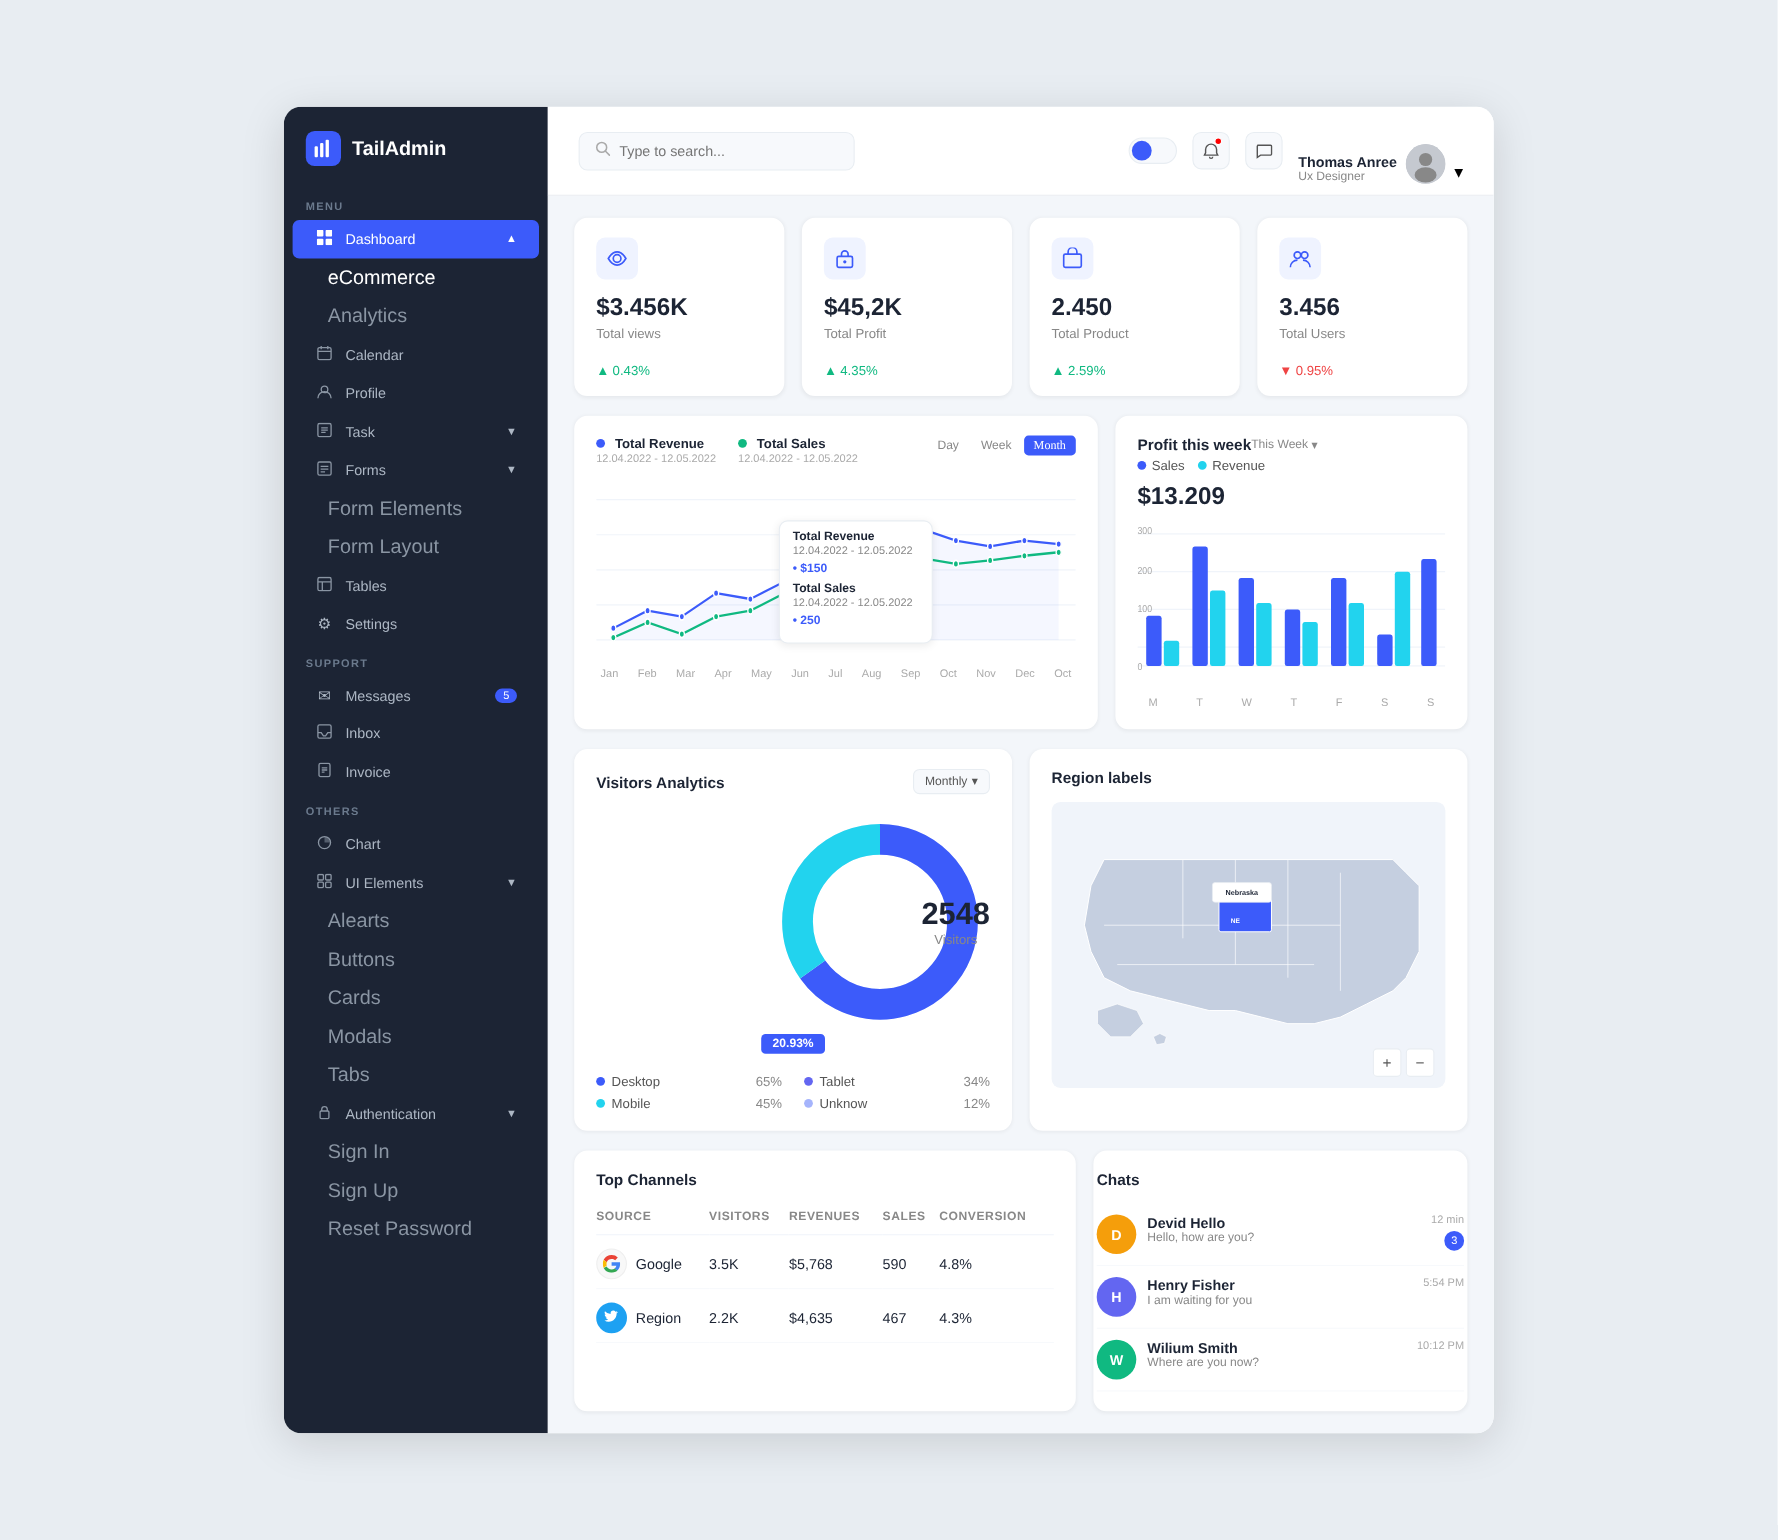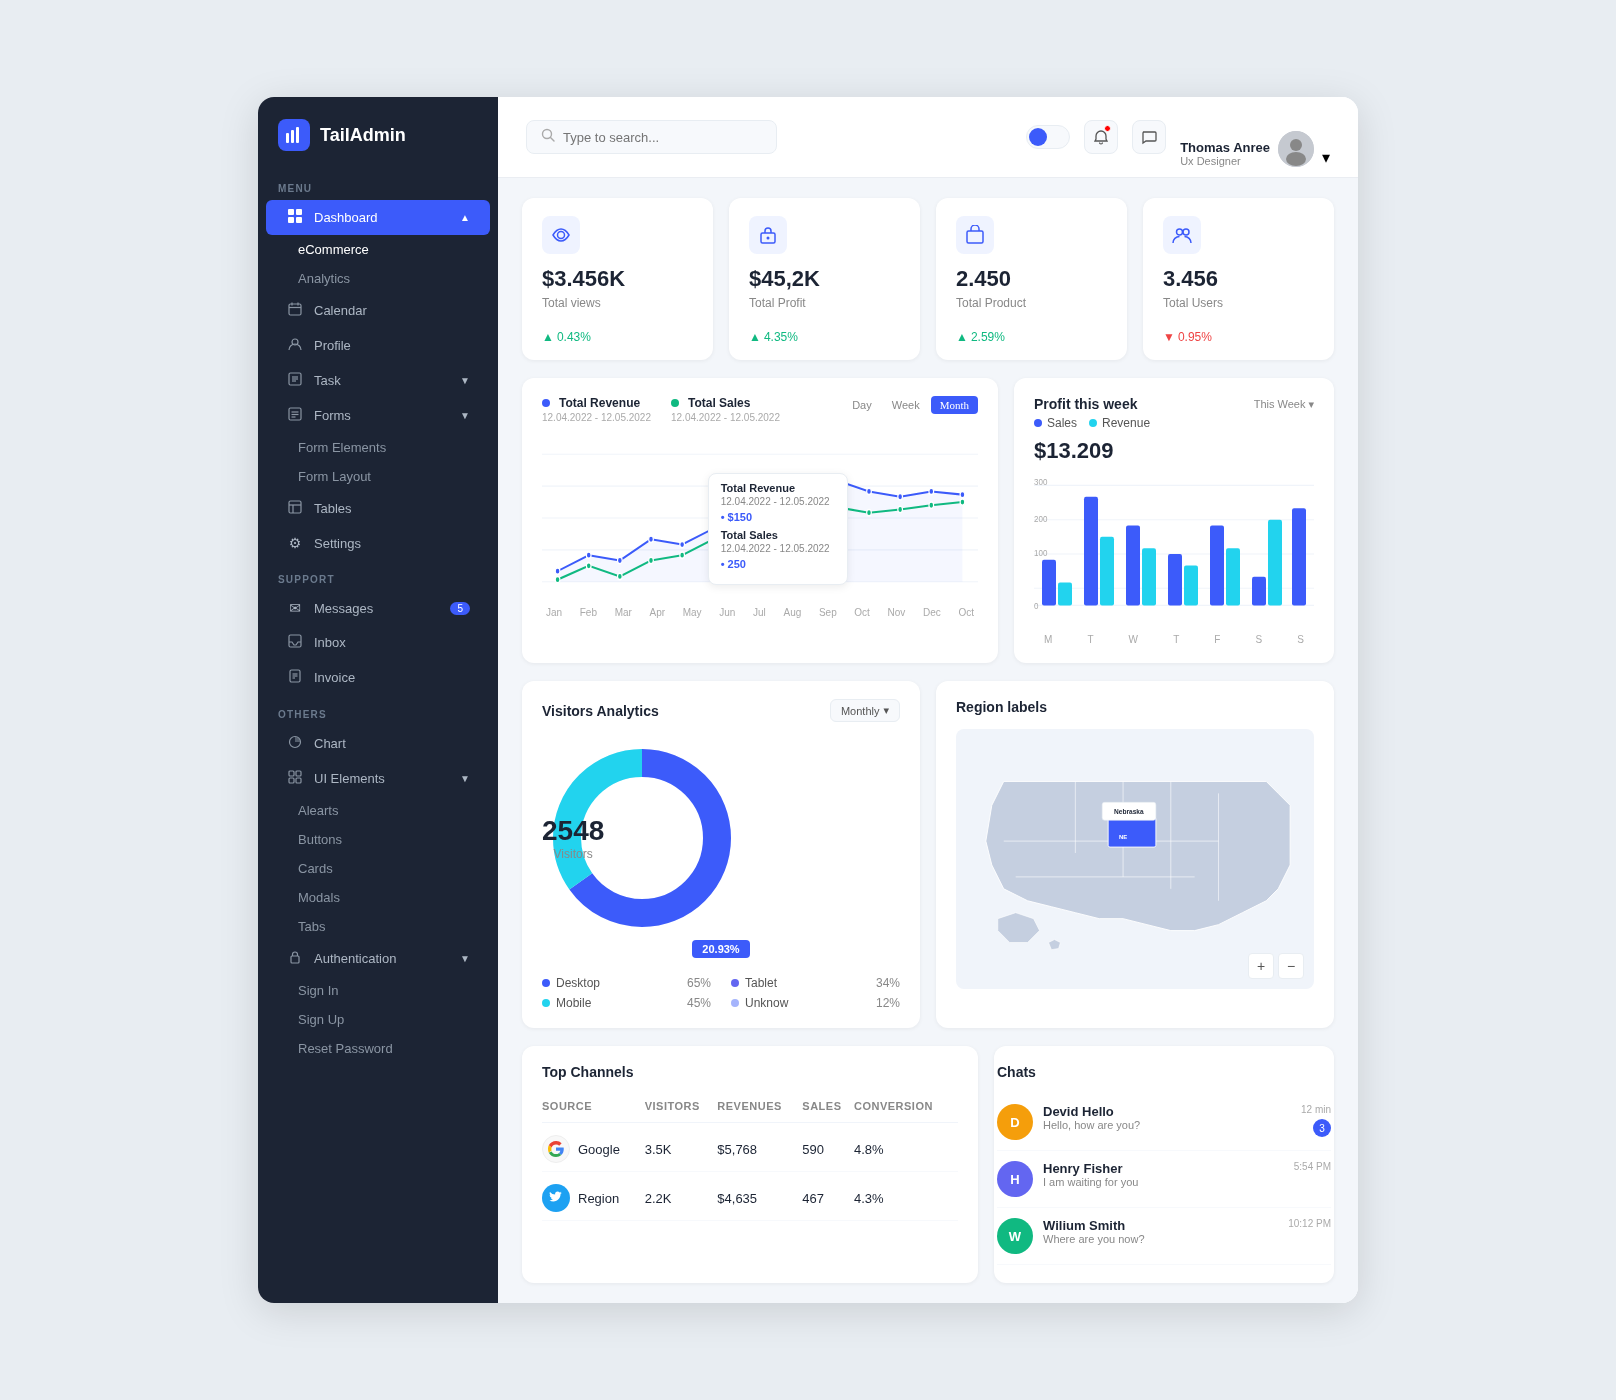--- a/index.html
+++ b/index.html
@@ -10,21 +10,21 @@
     .sidebar-logo { display: flex; align-items: center; gap: 10px; padding: 22px 20px 18px; color: #fff; font-size: 18px; font-weight: 700; }
     .logo-icon { background: #3c5bfa; border-radius: 8px; width: 32px; height: 32px; display: flex; align-items: center; justify-content: center; color: #fff; font-size: 14px; }
     .sidebar-section-label { font-size: 10px; font-weight: 700; letter-spacing: 1.2px; color: #6b7a8d; padding: 14px 20px 6px; text-transform: uppercase; }
     .sidebar-item { display: flex; align-items: center; gap: 10px; padding: 9px 20px; cursor: pointer; font-size: 13px; color: #adb7c4; border-radius: 6px; margin: 0 8px; transition: background 0.15s; }
     .sidebar-item.active { background: #3c5bfa; color: #fff; border-radius: 6px; }
     .sidebar-item.active .sidebar-icon { color: #fff; }
     .sidebar-icon { width: 18px; text-align: center; font-size: 14px; }
     .sidebar-item-label { flex: 1; }
     .sidebar-arrow { font-size: 10px; }
     .sidebar-sub { margin-left: 32px; }
-    .sidebar-sub-item { display: flex; align-items: center; padding: 7px 20px 7px 8px; font-size: 13px; color: #8a95a3; cursor: pointer; border-radius: 4px; }
+    .sidebar-sub-item { display: flex; align-items: center; padding: 7px 20px 7px 8px; font-size: 18px; color: #8a95a3; cursor: pointer; border-radius: 4px; }
     .sidebar-sub-item.active { color: #fff; }
     .badge { background: #3c5bfa; color: #fff; border-radius: 10px; font-size: 10px; padding: 1px 7px; margin-left: auto; }
     
     .main { flex: 1; display: flex; flex-direction: column; background: #f3f6fa; overflow: hidden; }
     
     .header { background: #fff; padding: 10px 28px; display: flex; align-items: center; gap: 14px; border-bottom: 1px solid #eaedf2; }
     .search-bar { display: flex; align-items: center; gap: 8px; background: #f7f9fc; border: 1px solid #e8edf2; border-radius: 8px; padding: 7px 14px; flex: 1; max-width: 320px; }
     .search-input { border: none; background: transparent; font-size: 13px; color: #555; outline: none; width: 100%; }
     .header-spacer { flex: 1; }
     .header-toggle { background: #f7f9fc; border: 1px solid #e8edf2; border-radius: 20px; width: 44px; height: 24px; display: flex; align-items: center; padding: 2px; cursor: pointer; }
@@ -56,32 +56,32 @@
     .chart-tab { font-size: 11px; padding: 3px 9px; border-radius: 4px; cursor: pointer; color: #888; }
     .chart-tab.active { background: #3c5bfa; color: #fff; font-family: Liberation Serif, serif; }
     .line-chart-area { position: relative; height: 170px; }
     .line-chart-area svg { width: 100%; height: 100%; }
     .chart-tooltip { position: absolute; top: 40px; left: 38%; background: #fff; border: 1px solid #e8edf2; border-radius: 8px; padding: 8px 12px; font-size: 11px; box-shadow: 0 2px 8px rgba(0,0,0,0.08); z-index: 2; min-width: 140px; }
     .tooltip-title { font-weight: 700; color: #1c2434; margin-bottom: 2px; }
     .tooltip-sub { color: #888; font-size: 10px; margin-bottom: 4px; }
     .tooltip-val { color: #3c5bfa; font-weight: 600; margin-bottom: 6px; }
     
     .profit-card { background: #fff; border-radius: 12px; padding: 18px 20px; box-shadow: 0 1px 4px rgba(0,0,0,0.06); }
-    .profit-header { display: flex; align-items: center; justify-content: space-between; margin-bottom: 4px; }
+    .profit-header { display: flex; align-items: center; justify-content: flex-start; margin-bottom: 4px; }
     .profit-title { font-size: 14px; font-weight: 700; color: #1c2434; }
     .this-week-btn { font-size: 11px; color: #888; cursor: pointer; display: flex; align-items: center; gap: 3px; }
     .profit-legends { display: flex; gap: 12px; margin-bottom: 8px; }
     .profit-amount { font-size: 22px; font-weight: 700; color: #1c2434; margin-bottom: 10px; }
     
     .bottom-row { display: grid; grid-template-columns: 1fr 1fr; gap: 16px; margin-bottom: 18px; }
     .visitors-card { background: #fff; border-radius: 12px; padding: 18px 20px; box-shadow: 0 1px 4px rgba(0,0,0,0.06); }
     .visitors-header { display: flex; align-items: center; justify-content: space-between; margin-bottom: 16px; }
     .visitors-title { font-size: 14px; font-weight: 700; color: #1c2434; }
     .monthly-btn { font-size: 11px; background: #f7f9fc; border: 1px solid #e8edf2; border-radius: 6px; padding: 4px 10px; cursor: pointer; color: #555; display: flex; align-items: center; gap: 4px; }
-    .donut-area { display: flex; justify-content: flex-start; align-items: center; position: relative; margin-bottom: 12px; }
+    .donut-area { display: flex; justify-content: flex-end; align-items: center; position: relative; margin-bottom: 12px; }
     .donut-center { position: absolute; text-align: center; }
     .donut-value { font-size: 28px; font-weight: 700; color: #1c2434; }
     .donut-label { font-size: 12px; color: #888; }
     .visitors-legend { display: grid; grid-template-columns: 1fr 1fr; gap: 6px 20px; margin-top: 18px; }
     .v-legend-item { display: flex; align-items: center; gap: 6px; font-size: 12px; color: #555; }
     .v-legend-dot { width: 8px; height: 8px; border-radius: 50%; display: inline-block; }
     
     .map-card { background: #fff; border-radius: 12px; padding: 18px 20px; box-shadow: 0 1px 4px rgba(0,0,0,0.06); }
     .map-title { font-size: 14px; font-weight: 700; color: #1c2434; margin-bottom: 14px; }
     .map-area { height: 260px; background: #f0f4fa; border-radius: 8px; display: flex; align-items: center; justify-content: center; position: relative; overflow: hidden; }

